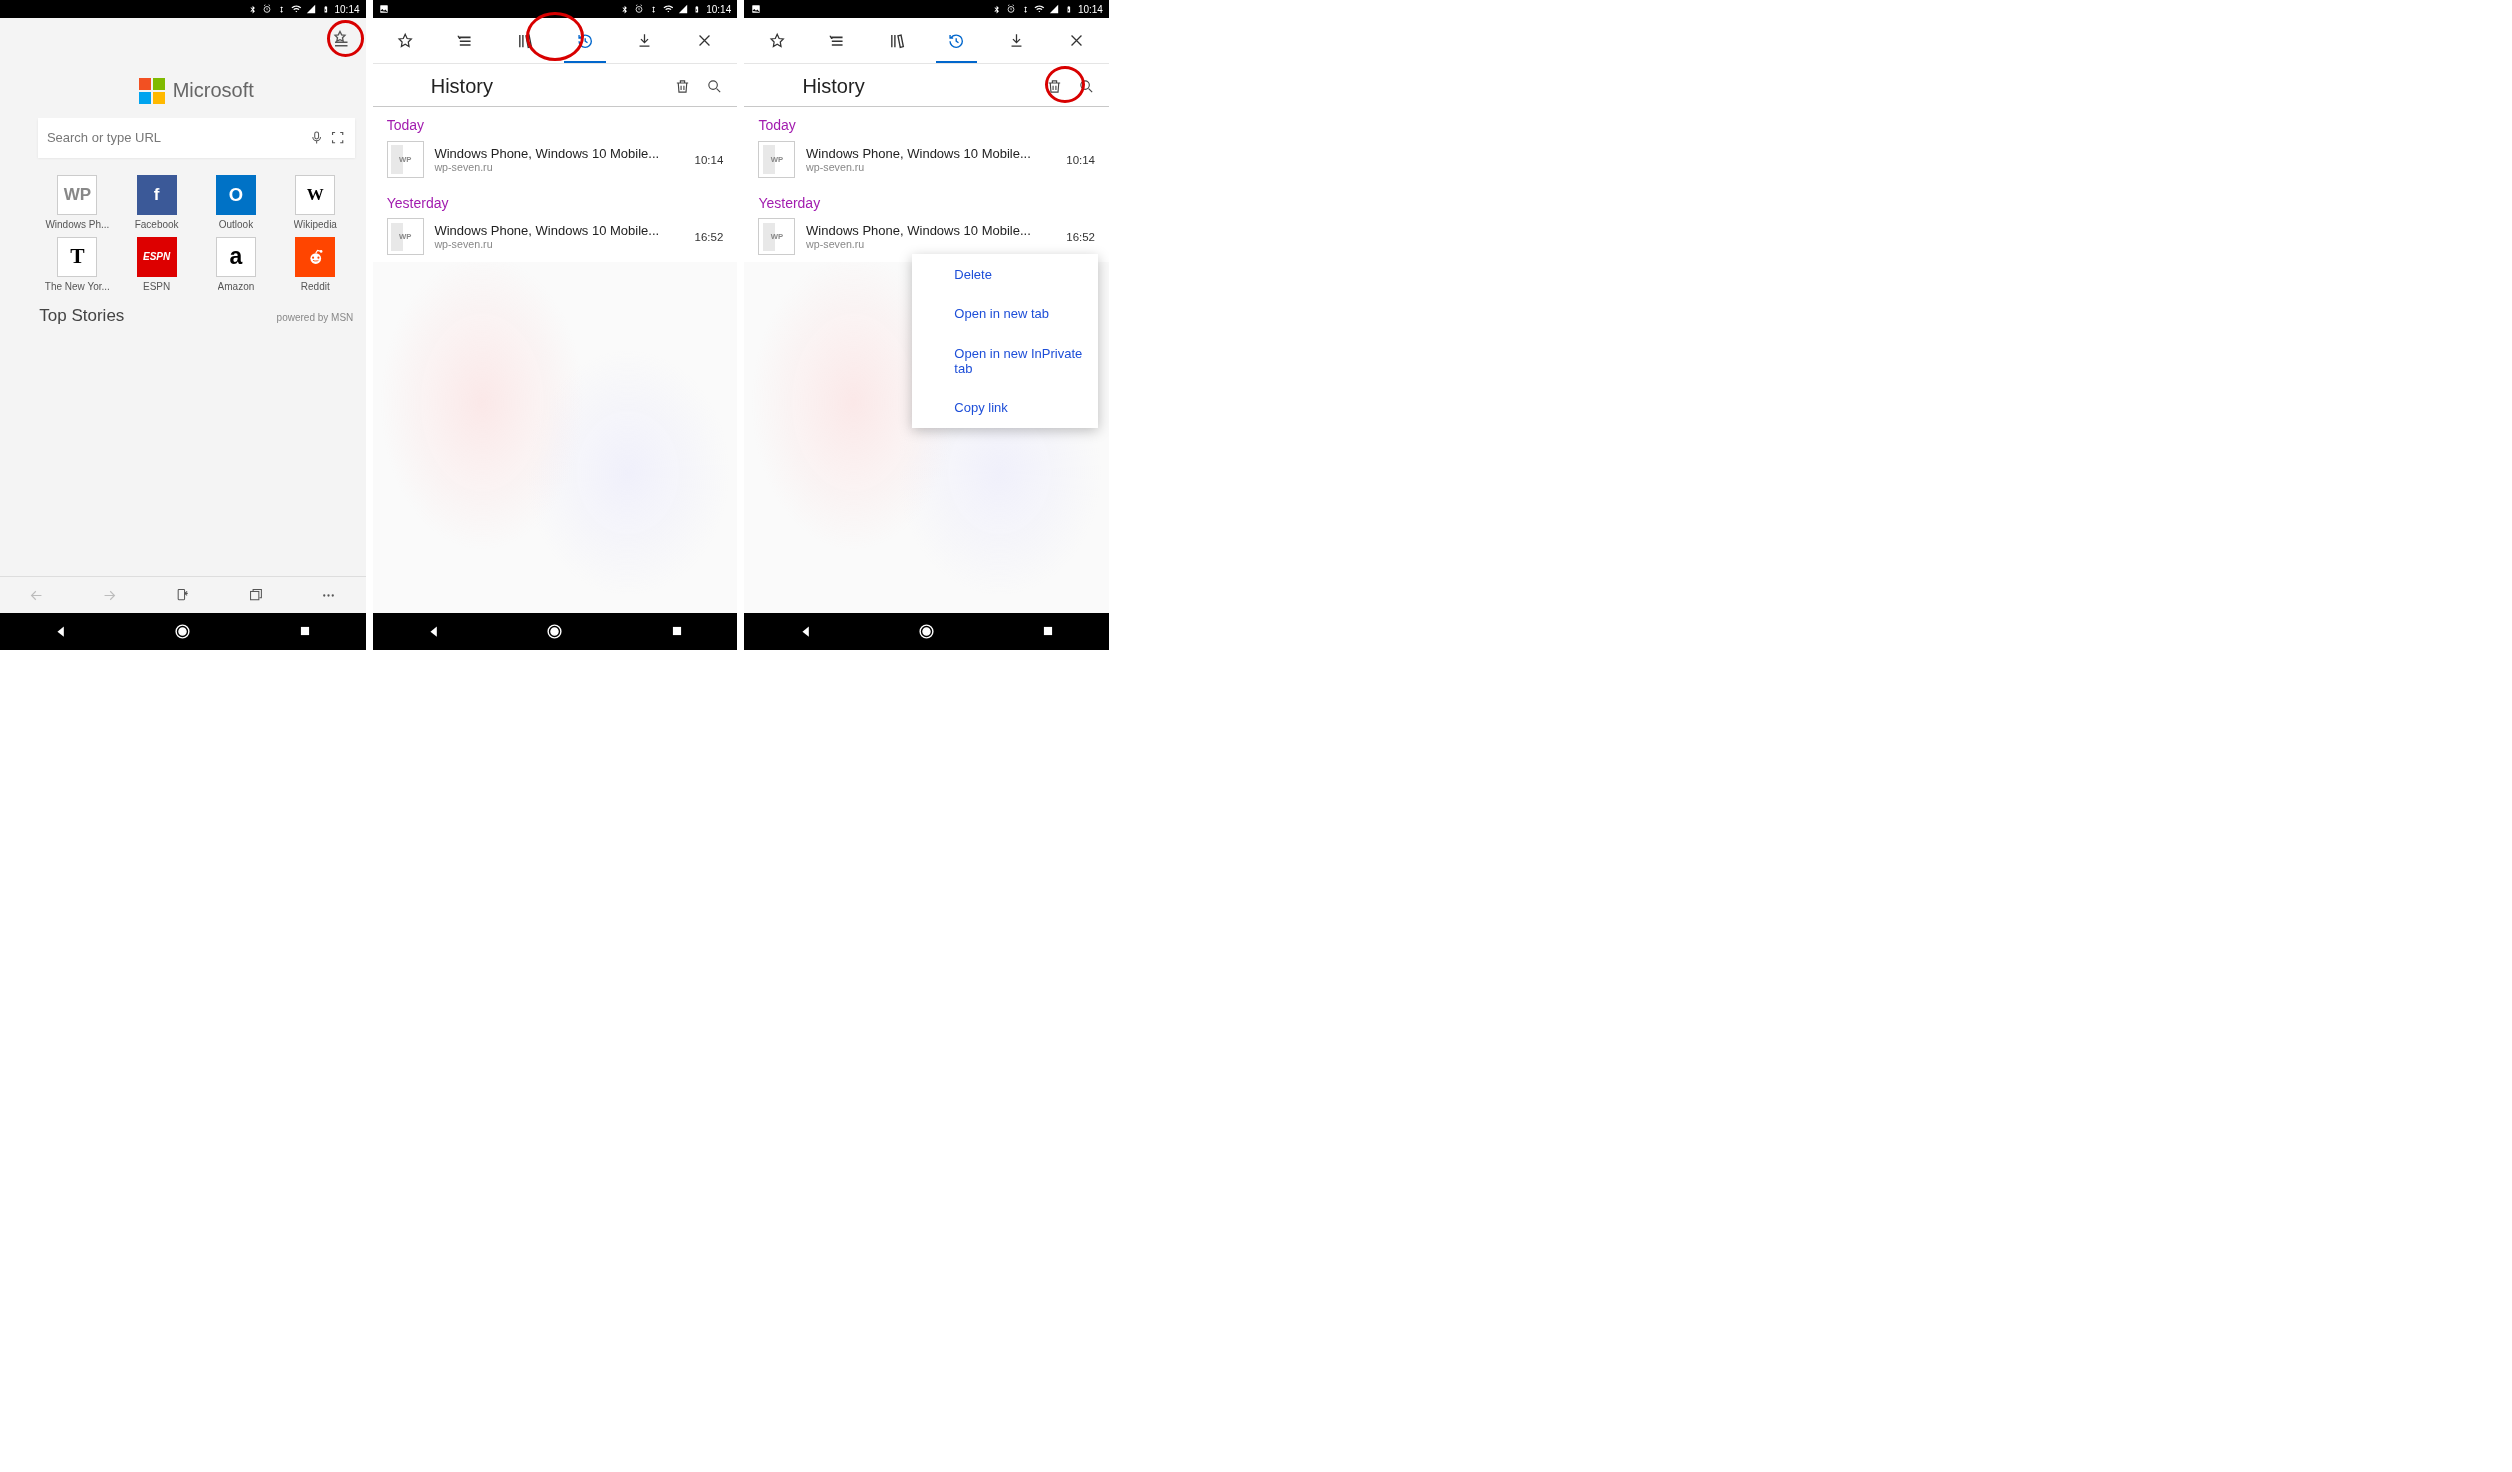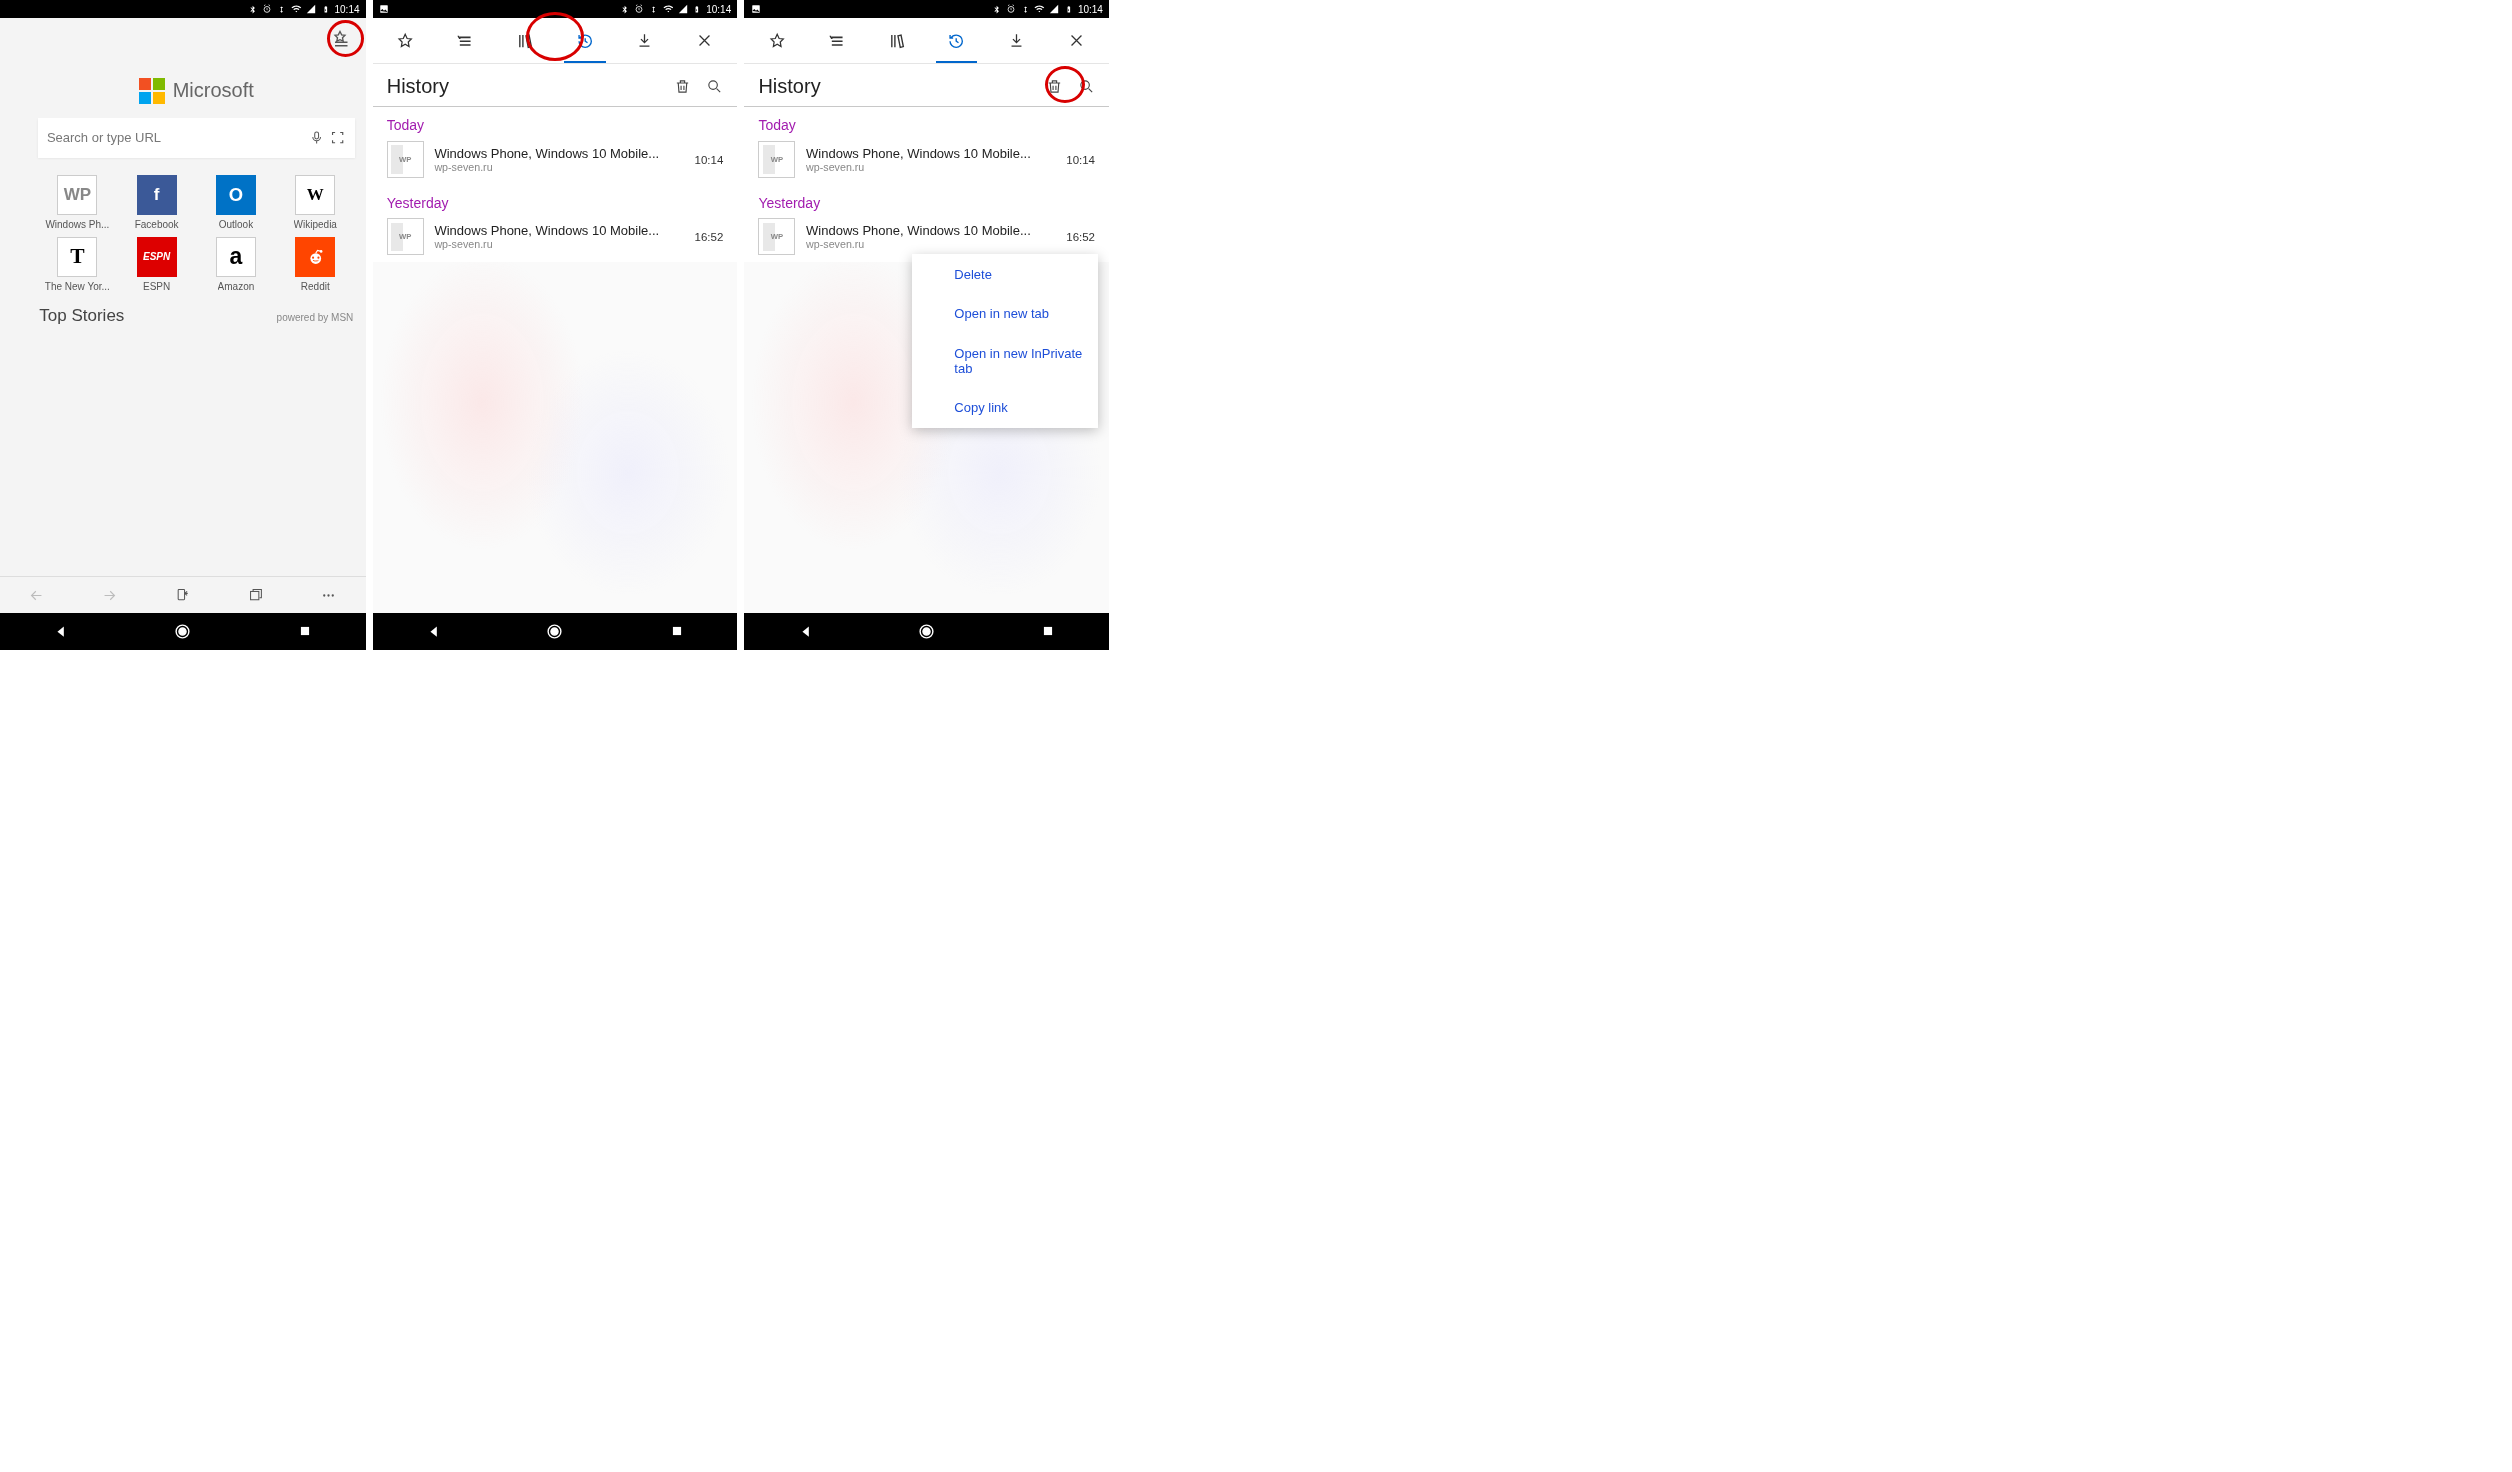--- a/index.html
+++ b/index.html
@@ -196,21 +196,21 @@
   }
   .nav-icon { color:#fff; width:18.4px; height:18.4px; display:flex; align-items:center; justify-content:center; }
 
   
   .hist-body { flex:1; background:#fff; display:flex; flex-direction:column; position:relative; }
   .hist-header {
     display:flex; align-items:center; justify-content:space-between;
     padding: 10.7px 14px 7.7px;
     border-bottom:0.8px solid #c8c8c8;
   }
-  .hist-title { font-size:20px; font-weight:300; color:#222; }
+  .hist-title { font-size:20px; font-weight:300; color:#222;margin-left:44px; }
   .hist-actions { display:flex; gap:15.3px; align-items:center; }
   .hist-action-icon { color:#444; }
   .hist-section { padding: 10.7px 14px 1.5px; font-size:14px; color:#a21caf; font-weight:400; }
   .hist-item {
     display:flex; align-items:center; gap:10.7px;
     padding: 6.1px 14px;
   }
   .hist-thumb {
     width:37px; height:37px; background:#fff; border:0.8px solid #ccc;
     display:flex; align-items:center; justify-content:center; font-size:7.7px; color:#888; font-weight:600;

